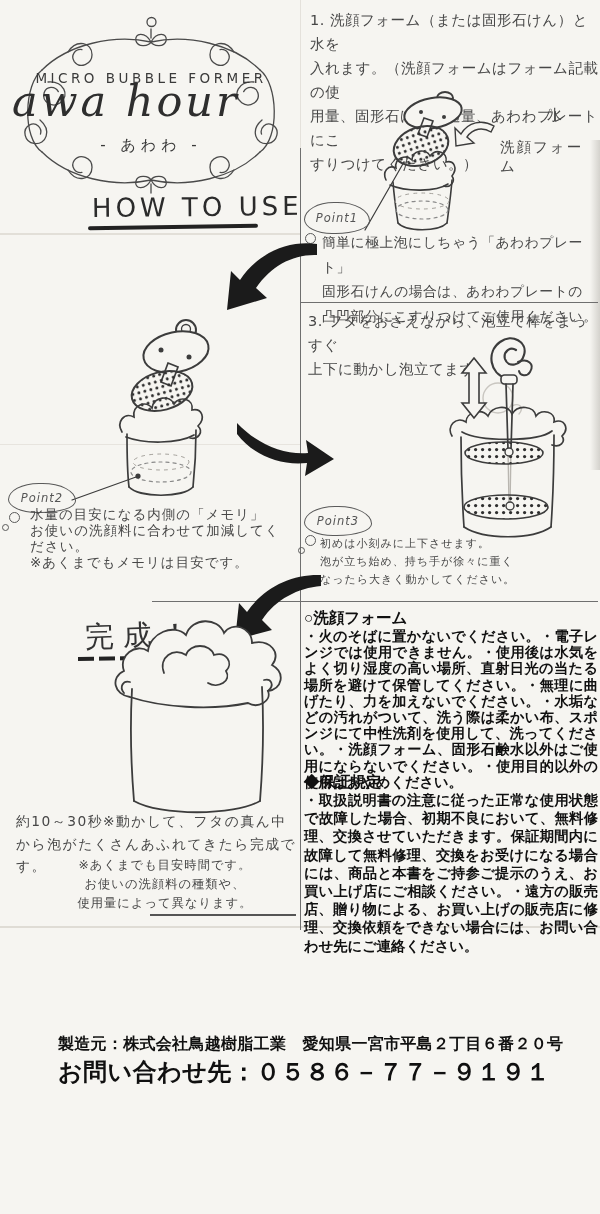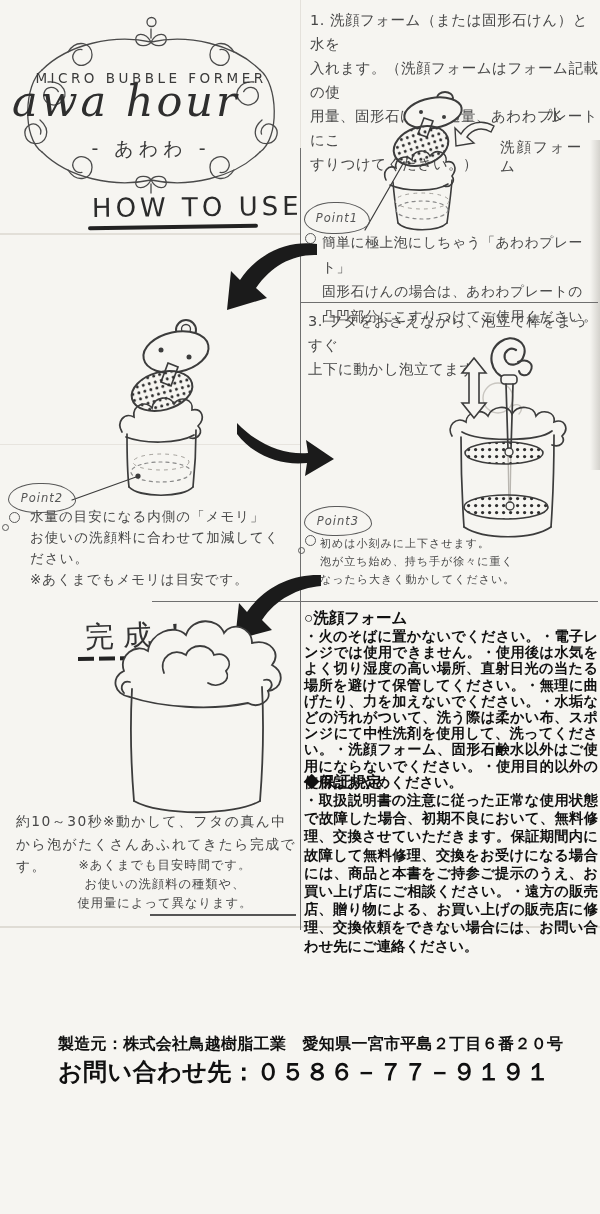--- a/index.html
+++ b/index.html
@@ -52,21 +52,21 @@
         <path transform="translate(222,32) scale(-1,1) rotate(-18)" d="M0,0 c12,-10 26,-2 22,10 c-3,9 -16,10 -19,1 c-2,-7 5,-12 11,-9"></path>
         <path transform="translate(242,62) scale(-1,1) rotate(35)" d="M0,0 c12,-10 26,-2 22,10 c-3,9 -16,10 -19,1 c-2,-7 5,-12 11,-9"></path>
         <path transform="translate(250,100) scale(-1,1) rotate(80)" d="M0,0 c12,-10 26,-2 22,10 c-3,9 -16,10 -19,1 c-2,-7 5,-12 11,-9"></path>
         <path transform="translate(56,150) scale(1,-1) rotate(-18)" d="M0,0 c12,-10 26,-2 22,10 c-3,9 -16,10 -19,1 c-2,-7 5,-12 11,-9"></path>
         <path transform="translate(222,150) scale(-1,-1) rotate(-18)" d="M0,0 c12,-10 26,-2 22,10 c-3,9 -16,10 -19,1 c-2,-7 5,-12 11,-9"></path>
       </g>
     </svg>
     <div class="abs" style="left:0;top:50px;width:278px;text-align:center;font-size:13.5px;letter-spacing:3.5px;color:#3a3a3a;">MICRO BUBBLE FORMER</div>
     <div class="abs" style="left:0;top:56px;width:278px;font-size:43px;font-style:italic;
                 font-family:'DejaVu Serif',serif;color:#2e2e2e;letter-spacing:3px;">awa hour</div>
-    <div class="abs" style="left:0;top:116px;width:278px;text-align:center;font-size:19px;letter-spacing:5px;color:#3a3a3a;">- あわわ -</div>
+    <div class="abs" style="left:0;top:116px;width:278px;text-align:center;font-size:15px;letter-spacing:5px;color:#3a3a3a;">- あわわ -</div>
   </div>
 
   <div class="abs hand" style="left:92px;top:192px;font-size:26px;letter-spacing:4px;color:#2b2b2b;transform:rotate(-.6deg);">HOW TO USE</div>
   <div class="abs" style="left:88px;top:225px;width:170px;height:4px;background:#222;transform:rotate(-.8deg);border-radius:2px;"></div>
 
   <div class="abs hand" style="left:310px;top:8px;width:290px;font-size:14.5px;line-height:24px;letter-spacing:.5px;">1. 洗顔フォーム（または固形石けん）と水を
 入れます。（洗顔フォームはフォーム記載の使
 用量、固形石けんは適量、あわわプレートにこ
 すりつけてください。）</div>
 
@@ -172,21 +172,21 @@
       <ellipse cx="111" cy="162" rx="30" ry="10" stroke-dasharray="3 4" stroke-width="1.2" stroke="#8a8a8a"></ellipse>
       <ellipse cx="111" cy="152" rx="28" ry="8" stroke-dasharray="3 5" stroke-width="1" stroke="#a5a29c"></ellipse>
       <circle cx="88" cy="166" r="2.6" fill="#3c3c3c" stroke="none"></circle>
       <line x1="86" y1="167" x2="22" y2="190" stroke-width="1.2"></line>
     </g>
   </svg>
 
   <div class="bubble" style="left:8px;top:483px;width:66px;height:28px;">
     <span>Point2</span>
   </div>
-  <div class="abs hand" style="left:30px;top:506px;width:270px;font-size:13.5px;line-height:21px;letter-spacing:1px;">水量の目安になる内側の「メモリ」
+  <div class="abs hand" style="left:30px;top:506px;width:270px;font-size:13.5px;line-height:16px;letter-spacing:1px;">水量の目安になる内側の「メモリ」
 お使いの洗顔料に合わせて加減してく
 ださい。
 ※あくまでもメモリは目安です。</div>
 
   <svg class="illus" width="95" height="95" viewBox="0 0 95 95" style="left:225px;top:240px;">
     <path d="M92,4 C62,0 32,14 15,40 L6,31 L2,70 L42,58 L31,48 C46,26 68,14 92,15 Z" fill="#1b1b1b"></path>
   </svg>
   <svg class="illus" width="100" height="60" viewBox="0 0 100 60" style="left:235px;top:418px;">
     <path d="M2,5 C22,26 48,37 73,35 L71,22 L99,41 L70,58 L72,45 C45,48 18,37 2,16 Z" fill="#1b1b1b"></path>
   </svg>

